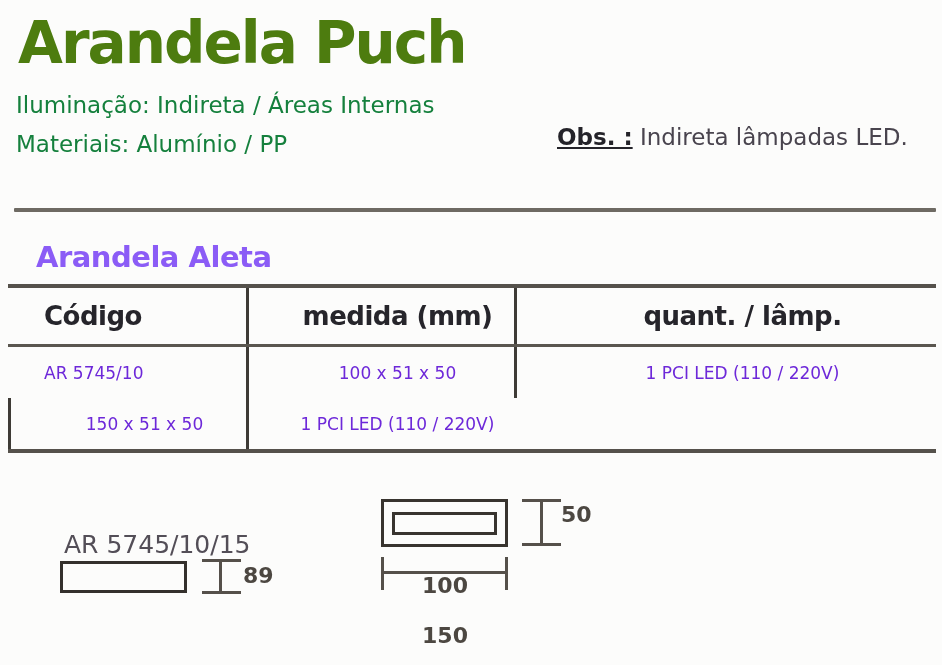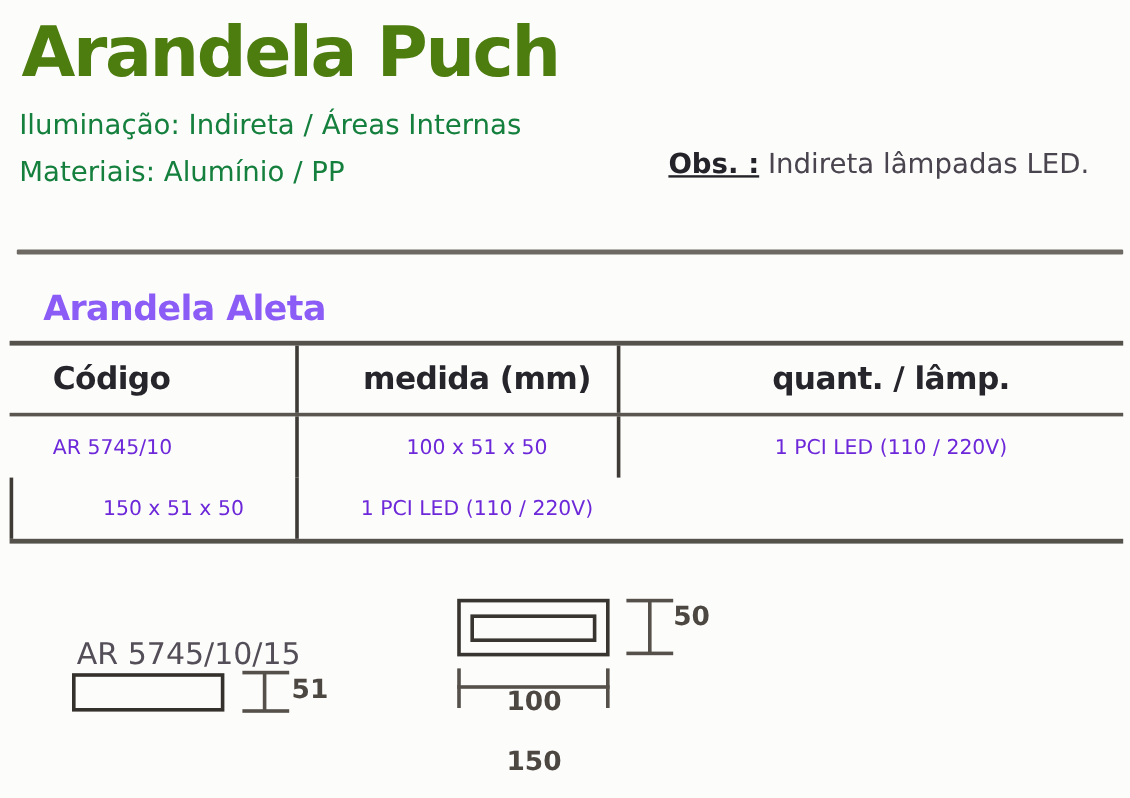--- a/index.html
+++ b/index.html
@@ -112,21 +112,21 @@
     </div>
   </div>
 
   <div class="abs diagram-label">AR 5745/10/15</div>
 
   <div class="abs draw-rect front-rect"></div>
 
   <div class="abs dline" style="left:202px; top:559px; width:39px; height:3px;"></div>
   <div class="abs dline" style="left:219px; top:560px; width:3px;  height:33px;"></div>
   <div class="abs dline" style="left:202px; top:591px; width:39px; height:3px;"></div>
-  <div class="abs dim-label" style="left:243px; top:565px;">51</div>
+  <div class="abs dim-label" style="left:243px; top:565px;">89</div>
 
   <div class="abs draw-rect outer-rect"></div>
   <div class="abs draw-rect inner-rect"></div>
 
   <div class="abs dline" style="left:522px; top:499px; width:39px; height:3px;"></div>
   <div class="abs dline" style="left:540px; top:500px; width:3px;  height:45px;"></div>
   <div class="abs dline" style="left:522px; top:543px; width:39px; height:3px;"></div>
   <div class="abs dim-label" style="left:561px; top:504px;">50</div>
 
   <div class="abs dline" style="left:381px; top:557px; width:3px;   height:33px;"></div>

